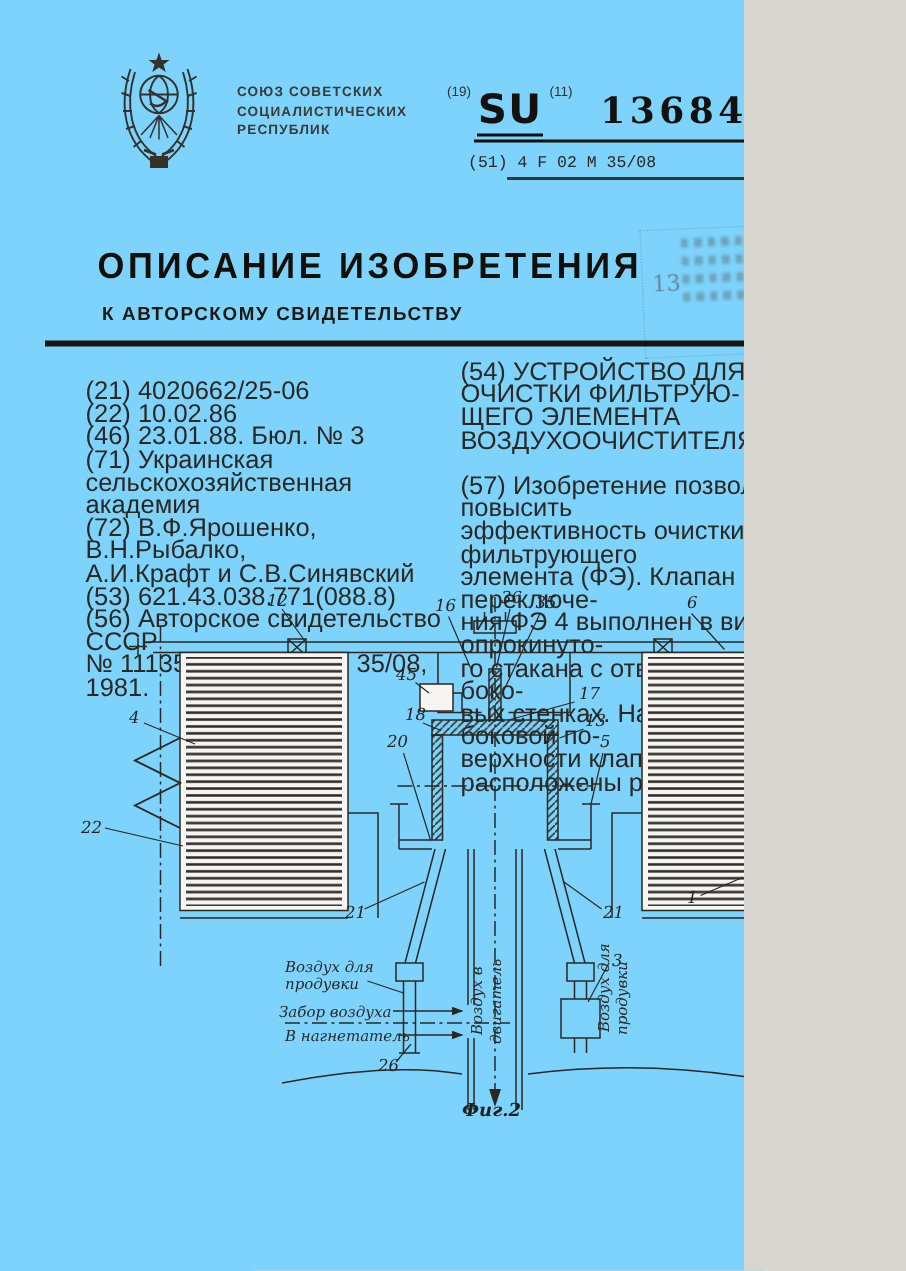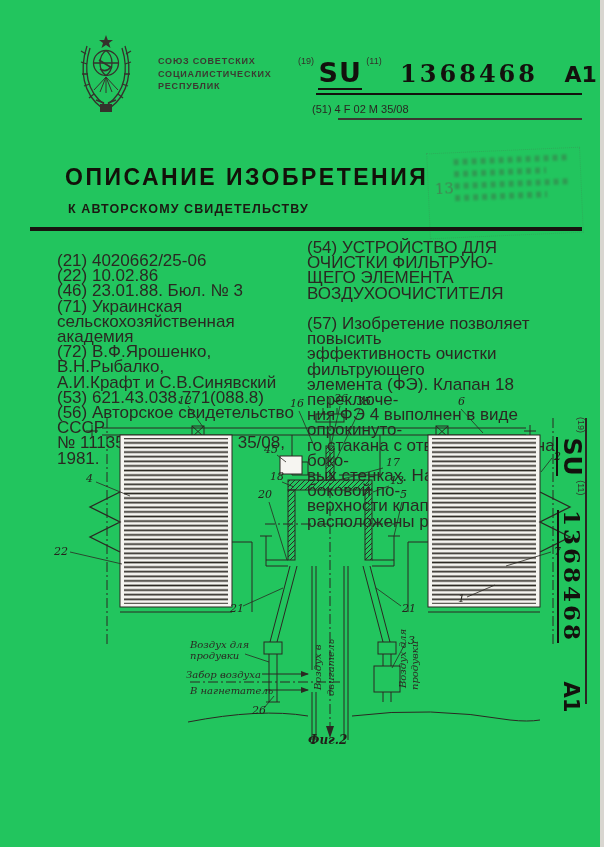--- a/index.html
+++ b/index.html
@@ -1,29 +1,29 @@
 <!DOCTYPE html>
 <html><head>
 <meta charset="utf-8">
 <style>
   html,body{margin:0;padding:0;background:#d8d6d0;}
-  #page{position:relative;width:600px;height:847px;background:#22c55e;overflow:hidden;
+  #page{position:relative;width:496px;height:847px;background:#7dd3fc;overflow:hidden;
         font-family:"Liberation Sans",sans-serif;color:#26241f;}
   .abs{position:absolute;}
 
   
   #org-lines{left:158px;top:55px;font-size:9px;line-height:12.5px;letter-spacing:.8px;
              color:#3c3931;font-weight:bold;white-space:pre-line;}
   #pub-top{left:298px;top:56px;white-space:nowrap;color:#13110d;}
   #pub-top .tiny{font-size:9px;color:#34312a;vertical-align:18px;}
   #pub-top .su{font-size:27px;font-weight:bold;letter-spacing:1px;font-family:"DejaVu Sans",sans-serif;border-bottom:2px solid #13110d;}
   #pub-top .num{font-size:24px;font-weight:bold;letter-spacing:3px;margin-left:14px;font-family:"DejaVu Serif",serif;}
   #pub-top .kind{font-size:22px;font-weight:bold;margin-left:22px;font-family:"DejaVu Sans",sans-serif;}
   #pub-underline{left:316px;top:93px;width:266px;height:2px;background:#13110d;}
-  #ipc-line{left:312px;top:103px;font-size:11px;font-family:Liberation Sans, sans-serif;color:#2a2722;}
+  #ipc-line{left:312px;top:103px;font-size:11px;font-family:Liberation Mono, monospace;color:#2a2722;}
   #ipc-underline{left:338px;top:118px;width:244px;height:1.5px;background:#3a3730;}
   #committee{left:68px;top:126px;font-size:10.5px;font-weight:bold;letter-spacing:.4px;
              line-height:13.5px;color:#26231d;white-space:pre-line;}
   #stamp{left:428px;top:150px;width:152px;height:84px;transform:rotate(-2.5deg);
          border:1px dotted rgba(90,84,74,.35);opacity:.6;}
   #stamp .row{height:6px;margin:6px 10px 0 26px;filter:blur(1px);
         background:repeating-linear-gradient(90deg,rgba(74,68,58,.55) 0 5px,transparent 5px 9px);}
   #stamp .row.short{margin-right:34px;}
   #stamp-13{left:6px;top:26px;font-size:15px;color:#5c564c;filter:blur(.4px);font-family:"DejaVu Serif",serif;}
   #doc-title{left:65px;top:164px;font-size:23px;font-weight:bold;letter-spacing:2.5px;color:#131009;transform:scaleY(1.05);}

